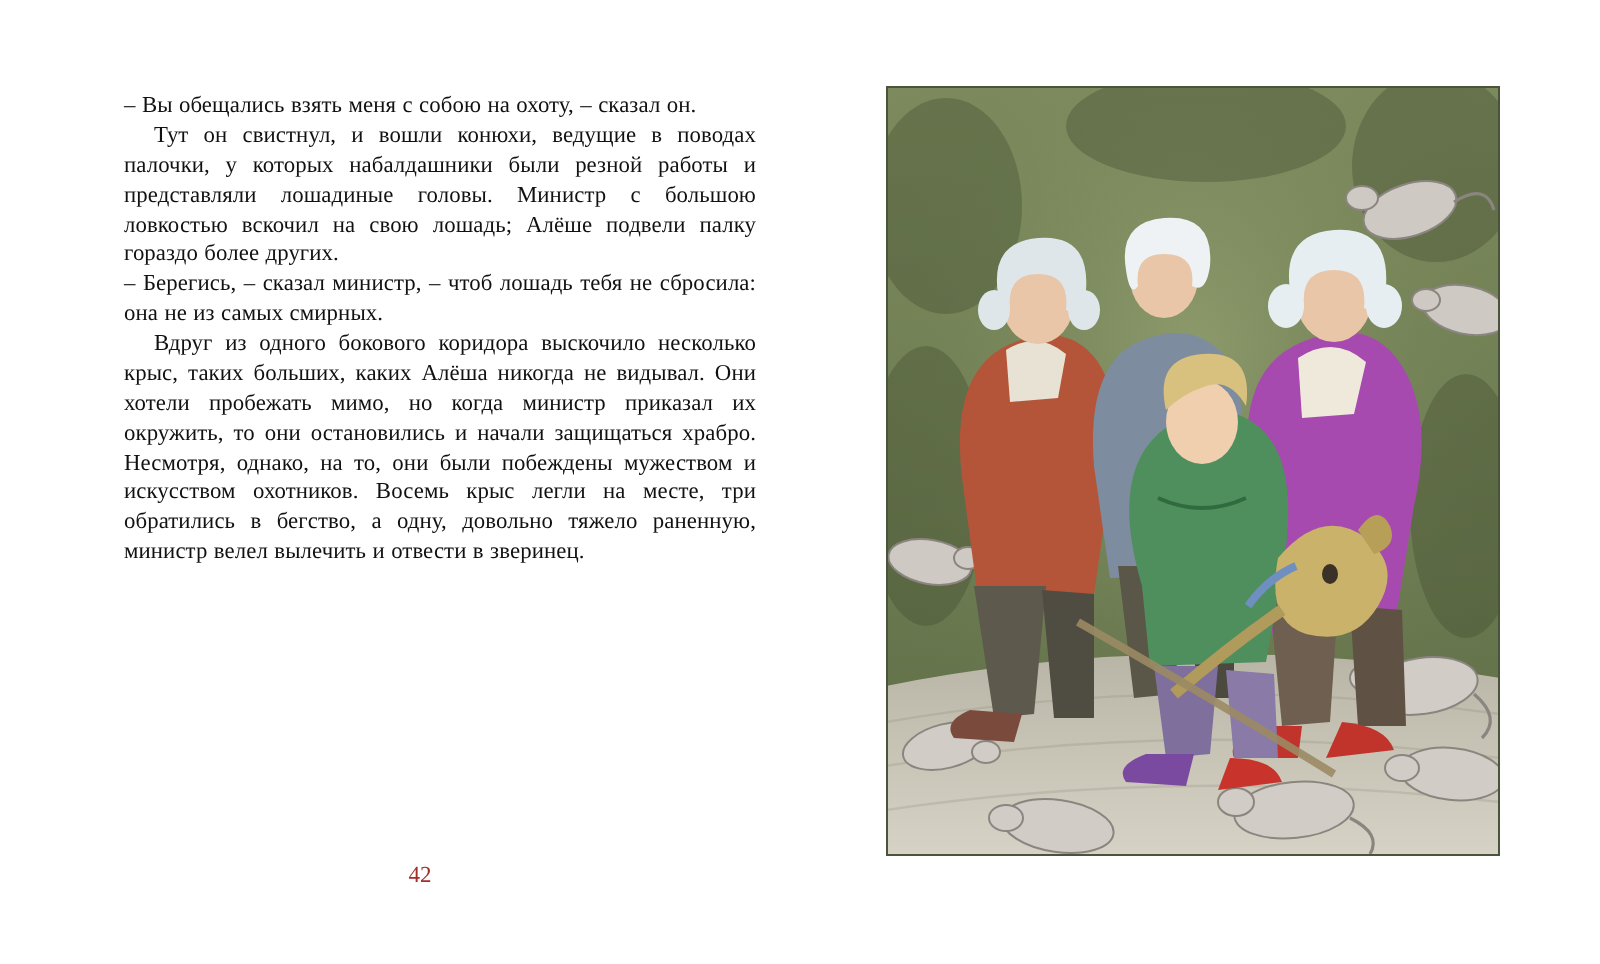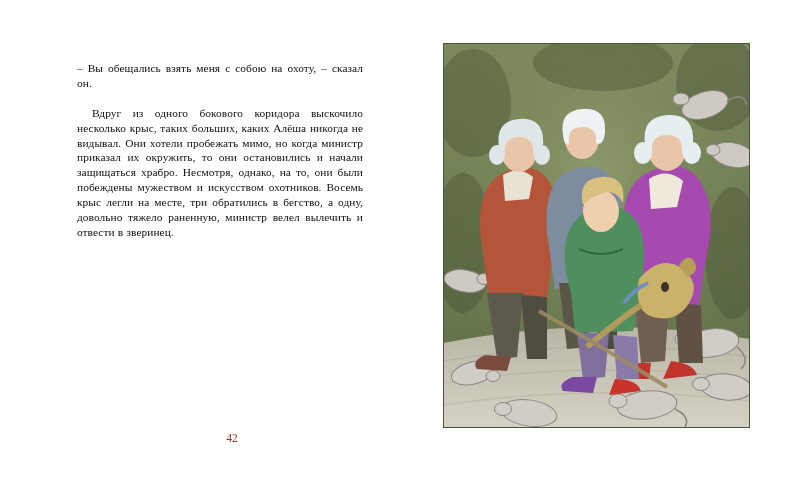--- a/index.html
+++ b/index.html
@@ -25,29 +25,29 @@
     top: 46px;
     width: 316px;
     text-align: justify;
     font-size: 11.4px;
     line-height: 1.305;
     color: #111111;
     letter-spacing: 0.05px;
     word-spacing: 0.3px;
   }
   .text-column p {
-    margin: 15px;
+    margin: 0;
     text-indent: 15px;
   }
   .text-column p.no-indent {
     text-indent: 0;
   }
   .folio {
     position: absolute;
-    left: 74px;
+    left: 52px;
     top: 432px;
     width: 316px;
     text-align: center;
     font-size: 11.5px;
     color: #a0302a;
     font-family: "Liberation Serif", serif;
   }
   .illustration {
     position: absolute;
     left: 443px;
@@ -59,20 +59,22 @@
   }
   .illo-svg { display: block; width: 307px; height: 385px; }
 </style>
 </head>
 <body>
 
 <div class="page">
 
   <div class="text-column">
     <p class="no-indent">– Вы обещались взять меня с собою на охоту, – сказал он.</p>
+    <p>Тут он свистнул, и вошли конюхи, ведущие в поводах палочки, у которых набалдашники были резной работы и представляли лошадиные головы. Министр с большою ловкостью вскочил на свою лошадь; Алёше подвели палку гораздо более других.</p>
+    <p class="no-indent">– Берегись, – сказал министр, – чтоб лошадь тебя не сбросила: она не из самых смирных.</p>
     <p>Вдруг из одного бокового коридора выскочило несколько крыс, таких больших, каких Алёша никогда не видывал. Они хотели пробежать мимо, но когда министр приказал их окружить, то они остановились и начали защищаться храбро. Несмотря, однако, на то, они были побеждены мужеством и искусством охотников. Восемь крыс легли на месте, три обратились в бегство, а одну, довольно тяжело раненную, министр велел вылечить и отвести в зверинец.</p>
   </div>
 
   <div class="folio">42</div>
 
   <div class="illustration">
     <svg class="illo-svg" viewBox="0 0 307 385" xmlns="http://www.w3.org/2000/svg">
       <defs>
         <linearGradient id="bg" x1="0" y1="0" x2="0" y2="1">
           <stop offset="0%" stop-color="#7d8a5d"></stop>

